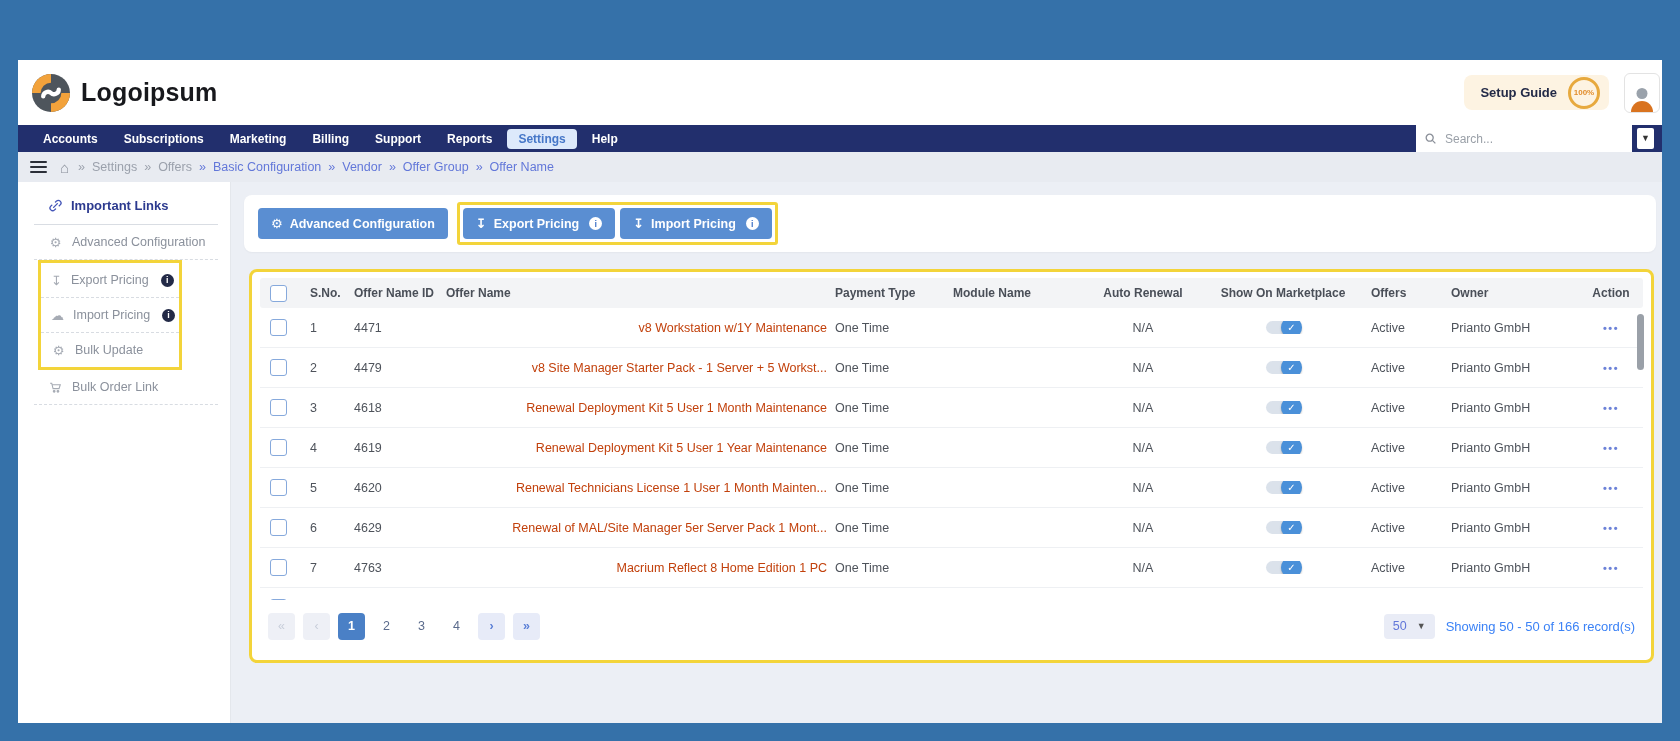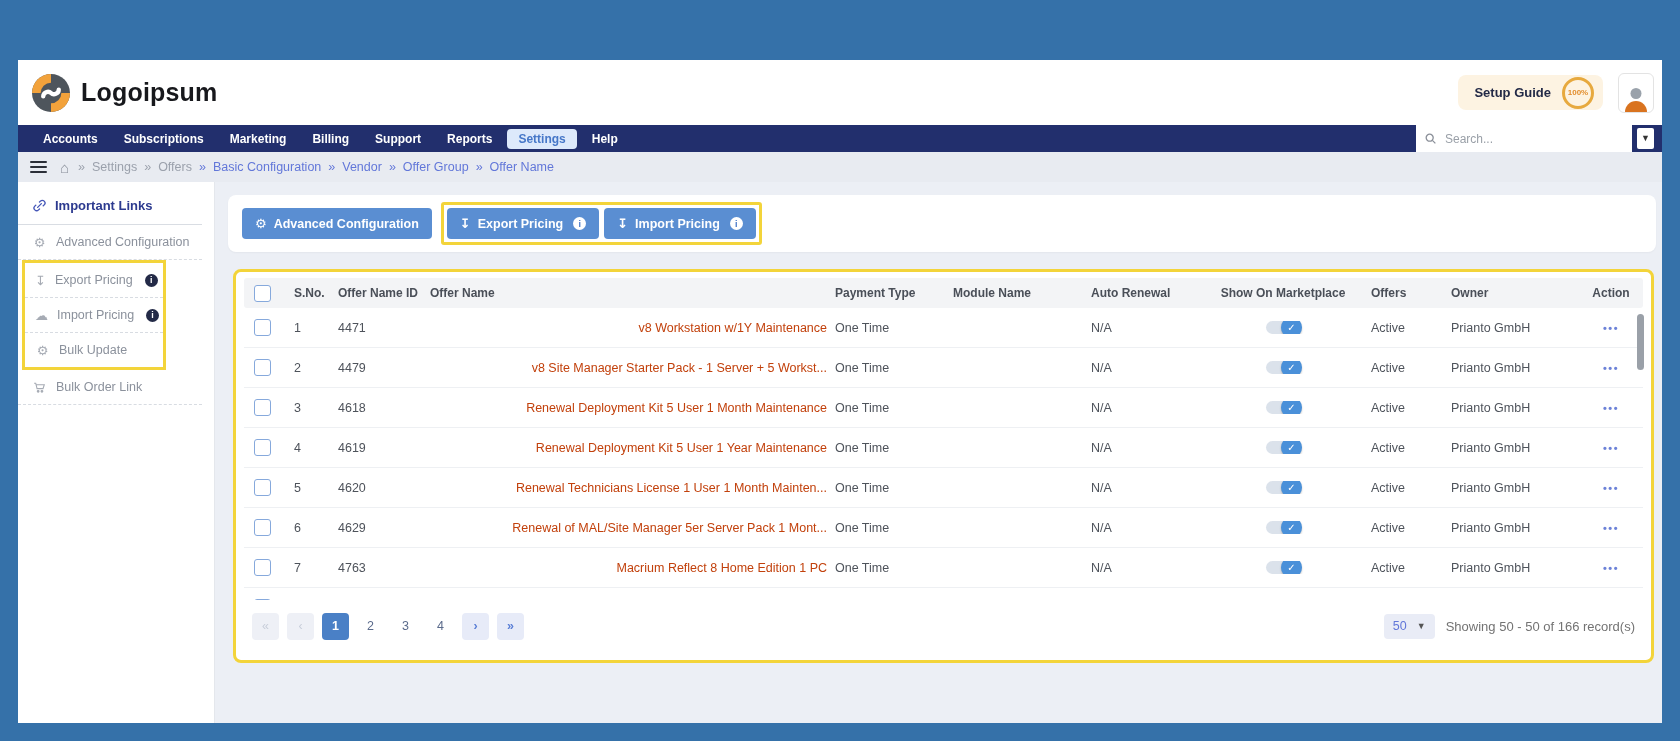--- a/index.html
+++ b/index.html
@@ -3,21 +3,21 @@
 <meta charset="utf-8">
 <style>
   html,body{margin:0;padding:0;width:1680px;height:741px;overflow:hidden;
     font-family:"Liberation Sans","DejaVu Sans",sans-serif;}
   .frame{position:absolute;inset:0;background:#3571a9;}
   .app{position:absolute;left:18px;top:60px;width:1644px;height:663px;background:#fff;
     display:flex;flex-direction:column;overflow:hidden;}
 
   
   .topbar{height:65px;background:#fff;display:flex;align-items:center;justify-content:space-between;
-    padding:0 8px 0 14px;box-sizing:border-box;}
+    padding:0 2px 0 14px;box-sizing:border-box;}
   .logo{display:flex;align-items:center;gap:11px;}
   .logotext{font-size:25px;font-weight:800;color:#17181c;letter-spacing:.2px;}
   .topbar-right{display:flex;align-items:center;gap:15px;margin-left:24px;}
   .setup-guide{background:#fdf3e2;border-radius:8px;height:35px;display:flex;align-items:center;gap:11px;
     padding:0 9px 0 16px;font-weight:700;font-size:13px;color:#232a47;cursor:pointer;}
   .progress-ring{width:26px;height:26px;border-radius:50%;border:3px solid #e7a93e;display:flex;
     align-items:center;justify-content:center;color:#e28d2c;font-size:8px;font-weight:700;background:#fdf3e2;}
   .avatar-btn{width:34px;height:38px;border:1px solid #e3e3e3;border-radius:6px;display:flex;
     align-items:flex-end;justify-content:center;overflow:hidden;cursor:pointer;background:#fff;}
   .avatar{position:relative;width:22px;height:27px;}
@@ -45,21 +45,21 @@
     font-size:12.5px;font-weight:500;box-sizing:border-box;}
   .hamburger{display:flex;flex-direction:column;gap:3px;cursor:pointer;margin-right:4px;}
   .hamburger span{display:block;width:17px;height:2px;background:#2b2f38;border-radius:1px;}
   .home-ico{color:#8b919c;font-size:15px;line-height:1;cursor:pointer;}
   .crumbs{display:flex;align-items:center;gap:7px;}
   .crumb.muted,.crumb-sep.muted{color:#9ba1ac;}
   .crumb.link,.crumb-sep.link{color:#6277d9;}
   .crumb{cursor:pointer;}
 
   
-  .content{flex:1;display:flex;min-height:0;}
+  .content{flex:1;display:flex;min-height:0;margin-left:16px;}
   .sidebar{width:197px;background:#fff;border-right:1px solid #e4e7ec;box-sizing:border-box;padding-top:12px;}
   .sidebar-title{display:flex;gap:8px;align-items:center;color:#2c3a8f;font-weight:700;font-size:13px;
     padding:4px 14px 11px;border-bottom:1px solid #d9dde3;margin-right:12px;}
   .side-item{display:flex;gap:9px;align-items:center;color:#8b919c;font-size:12.5px;
     padding:10px 6px 10px 14px;border-bottom:1px dashed #d8dce2;cursor:pointer;margin-right:12px;white-space:nowrap;}
   .side-highlight{border:3px solid #f3d43a;margin:0 48px 0 4px;}
   .side-highlight .side-item{margin-right:0;padding-left:10px;}
   .side-highlight .side-item:last-child{border-bottom:none;}
   .icon{display:inline-flex;align-items:center;justify-content:center;line-height:1;}
   .side-item .icon{color:#a6abb4;font-size:13px;width:15px;}
@@ -86,21 +86,21 @@
     font-weight:600;font-size:12px;color:#4a4f58;}
   .trow{display:flex;align-items:center;height:39px;border-bottom:1px solid #eef0f3;font-size:12.5px;color:#4e535b;}
   .cell{padding:0 4px;white-space:nowrap;overflow:hidden;text-overflow:ellipsis;box-sizing:border-box;}
   .c-check{width:46px;display:flex;justify-content:flex-start;padding-left:10px;flex:none;}
   .c-sno{width:44px;flex:none;}
   .c-id{width:92px;flex:none;}
   .c-name{flex:1;min-width:0;}
   .trow .c-name{color:#c2410c;cursor:pointer;text-align:right;}
   .c-pay{width:118px;flex:none;}
   .c-mod{width:138px;flex:none;}
-  .c-auto{width:112px;text-align:left;flex:none;}
+  .c-auto{width:112px;text-align:center;flex:none;}
   .c-mkt{width:168px;display:flex;justify-content:center;flex:none;}
   .c-status{width:80px;flex:none;}
   .c-owner{width:132px;flex:none;}
   .c-action{width:64px;text-align:center;flex:none;}
   .trow .c-action{color:#6c82d8;font-weight:700;letter-spacing:1.5px;cursor:pointer;font-size:11px;}
   .cb{width:15px;height:15px;border:1.5px solid #86a9dc;border-radius:3px;background:#fff;cursor:pointer;flex:none;}
   .toggle{width:34px;height:13px;background:#dbe2eb;border-radius:7px;position:relative;cursor:pointer;flex:none;}
   .toggle .knob{position:absolute;right:-2px;top:-4px;width:21px;height:21px;border-radius:50%;
     background:#4a90d9;color:#fff;font-size:10px;display:flex;align-items:center;justify-content:center;
     box-shadow:0 1px 2px rgba(0,0,0,.25);}
@@ -113,21 +113,21 @@
   .pg-btn{min-width:27px;height:27px;border-radius:4px;display:flex;align-items:center;justify-content:center;
     font-size:12.5px;cursor:pointer;box-sizing:border-box;padding:0 6px;}
   .pg-btn.disabled{background:#eef0f6;color:#c7cdd9;}
   .pg-btn.arrow{background:#e7ebf8;color:#5b7fd6;font-weight:700;}
   .pg-btn.page{color:#5b6b8c;}
   .pg-btn.page.active{background:#4a80c6;color:#fff;font-weight:600;}
   .page-right{display:flex;align-items:center;gap:11px;}
   .page-size{background:#e9ecf6;border-radius:4px;height:25px;display:flex;align-items:center;gap:10px;
     padding:0 9px;color:#6277d9;font-size:12.5px;cursor:pointer;}
   .page-size .caret{color:#555;font-size:9px;}
-  .summary{color:#737373;font-size:13px;}
+  .summary{color:#3b82f6;font-size:13px;}
 </style>
 </head>
 <body>
 
 <div class="frame">
   <div class="app">
 
     <header class="topbar">
       <div class="logo">
         <span class="icon">

